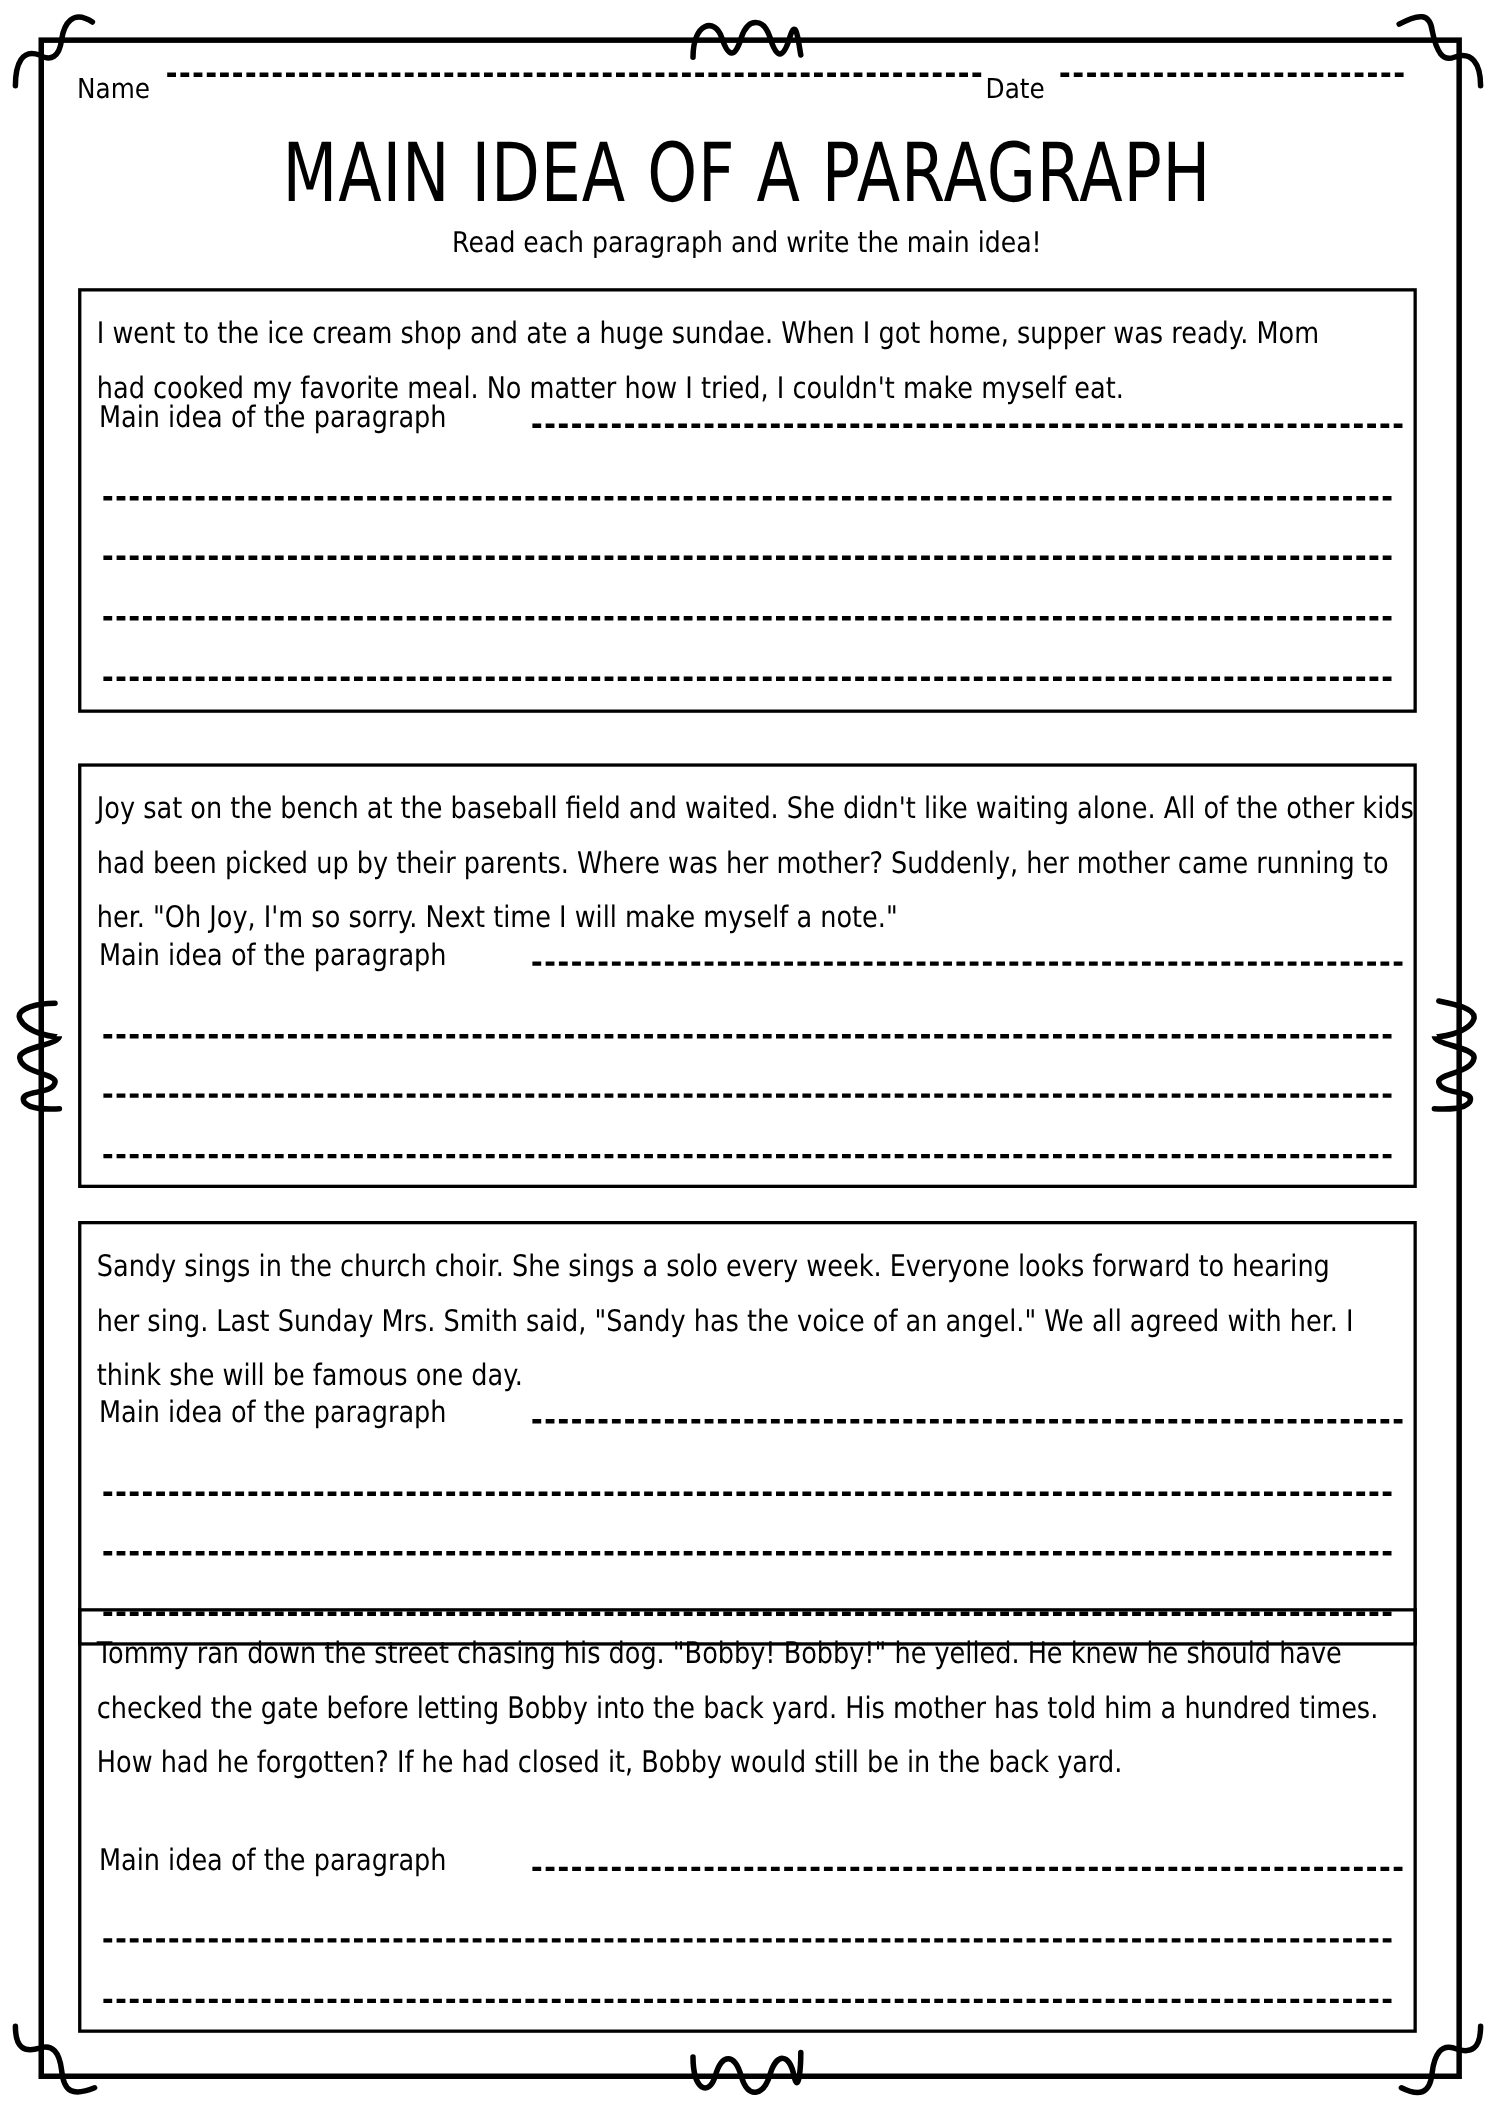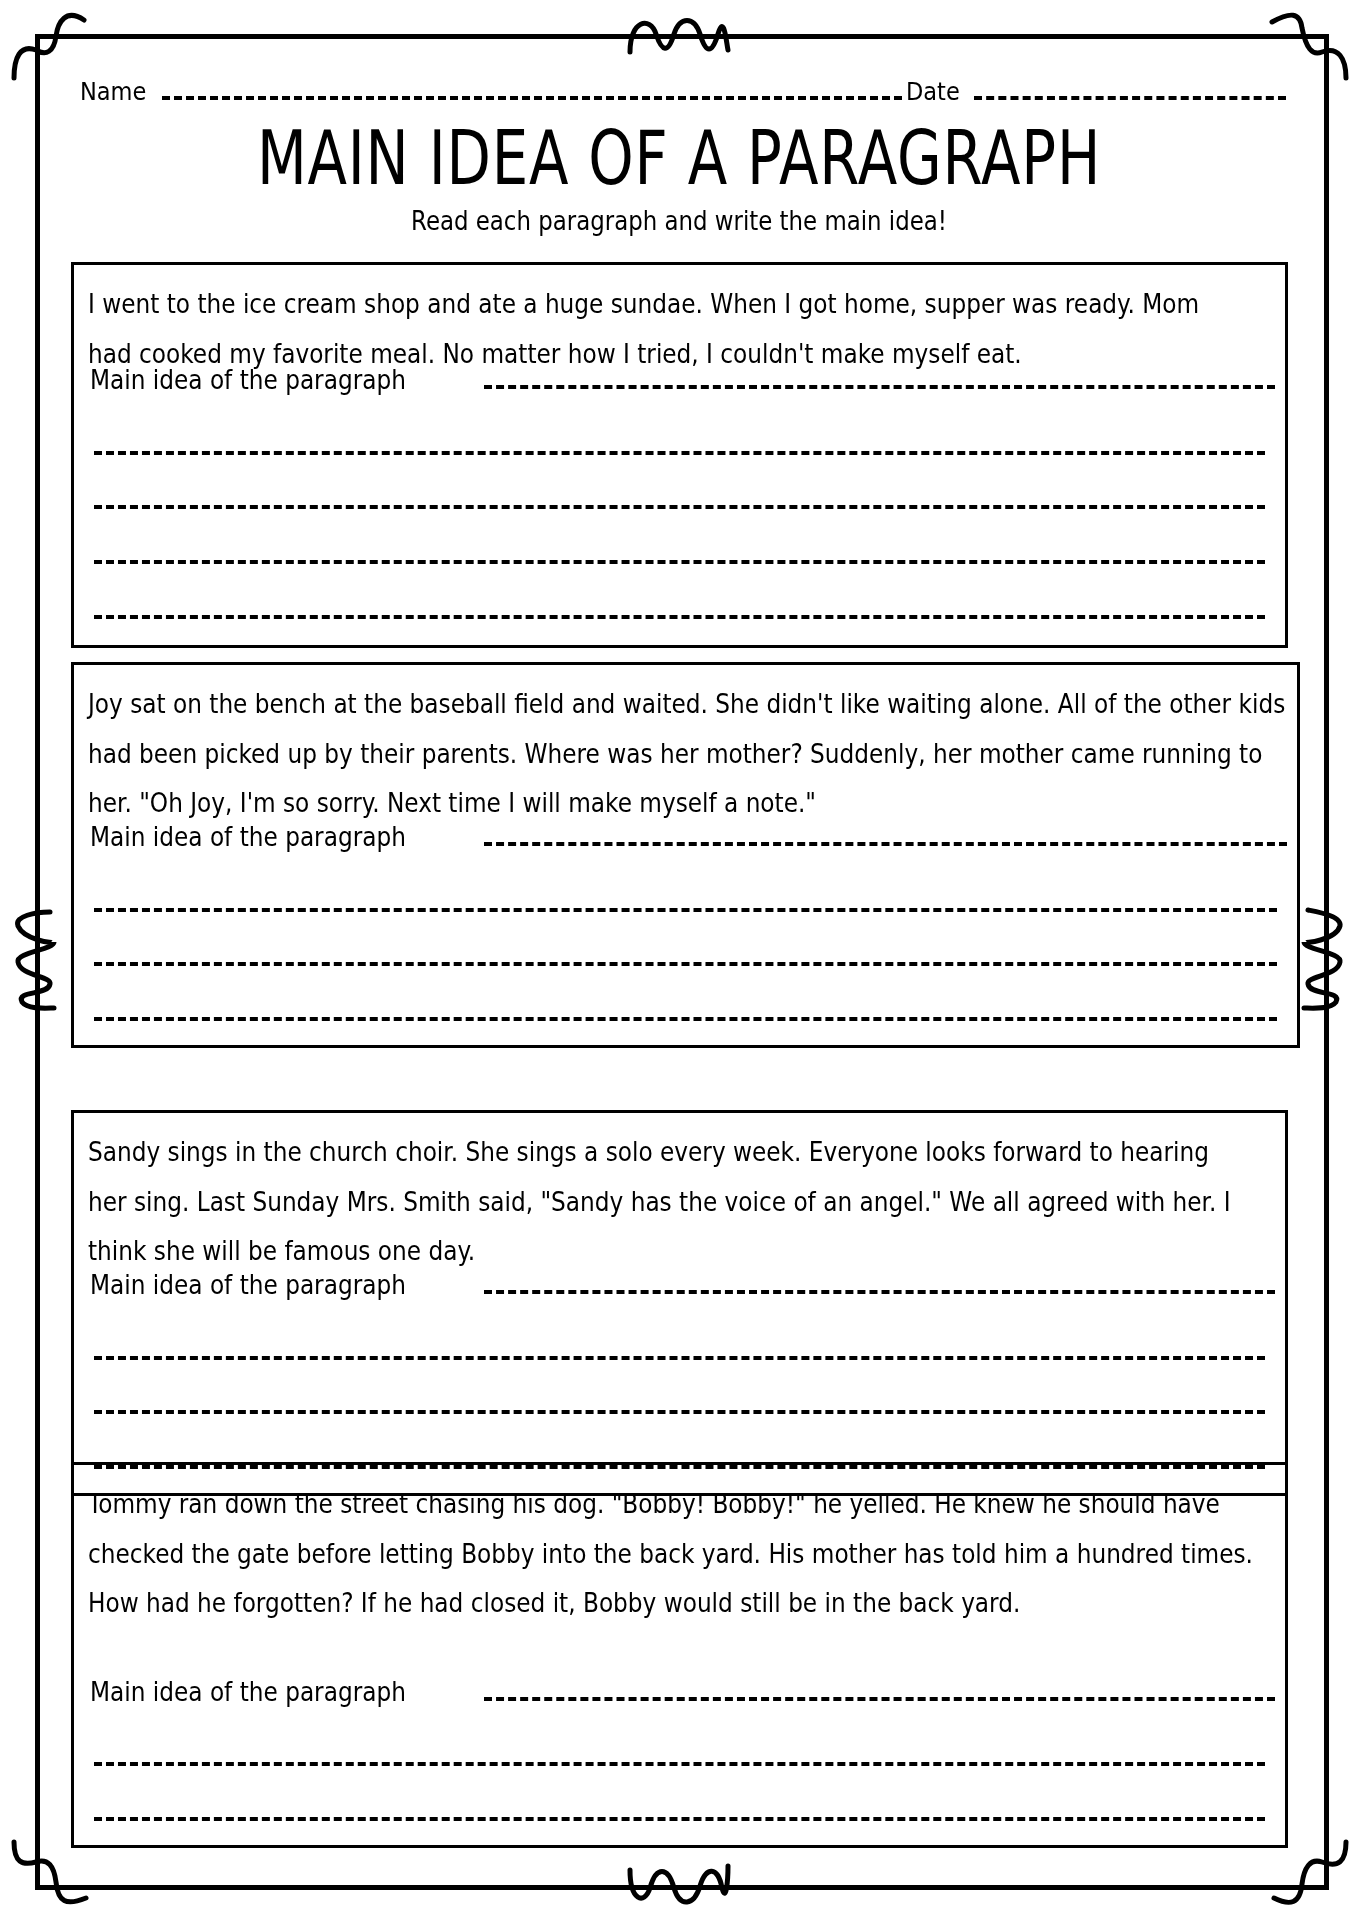--- a/index.html
+++ b/index.html
@@ -1,22 +1,22 @@
 <!DOCTYPE html>
 <html><head>
 <meta charset="utf-8">
 <style>
   html, body { margin:0; padding:0; background:#ffffff; }
   body { width:1358px; height:1920px; position:relative; overflow:hidden;
          font-family:"Liberation Sans Narrow","Liberation Sans", sans-serif; color:#000; }
   .deco { position:absolute; left:0; top:0; width:1358px; height:1920px; pointer-events:none; }
   .page-border { position:absolute; left:35px; top:34px; width:1284px; height:1846px;
                  border:5px solid #000; box-sizing:content-box; }
-  .header-row { position:absolute; left:80px; top:66px; width:1220px; height:40px;
-                font-size:27px; display:flex; align-items:flex-end; white-space:nowrap; }
+  .header-row { position:absolute; left:70px; top:66px; width:1220px; height:40px;
+                font-size:27px; display:flex; white-space:nowrap; }
   .header-row .lbl { font-family:"DejaVu Sans", sans-serif; font-size:25px; transform:scaleX(0.9); transform-origin:left bottom; display:inline-block; }
   .blank { display:inline-block; border-bottom:4px dashed #000; height:0; margin:0 4px 6px 8px; }
   .title { position:absolute; left:0; width:1358px; top:118px; text-align:center;
            font-family:"DejaVu Sans", sans-serif; font-size:74px; letter-spacing:1px;
            transform:scaleX(0.78); transform-origin:center; line-height:80px; font-weight:normal; }
   .subtitle { position:absolute; left:0; width:1358px; top:204px; text-align:center;
               font-family:"DejaVu Sans", sans-serif; font-size:26px; transform:scaleX(0.88);
               transform-origin:center; line-height:34px; }
   .box { position:absolute; left:71px; width:1211px; height:380px; border:3px solid #000000; }
   .box .para { position:absolute; left:14px; top:14px; right:14px;
@@ -68,21 +68,21 @@
   <div class="answer-row" style="top:90px;">
     <span class="prompt">Main idea of the paragraph</span>
     <span class="line"></span>
   </div>
   <div class="write-line" style="top:186px;"></div>
   <div class="write-line" style="top:240px;"></div>
   <div class="write-line" style="top:295px;"></div>
   <div class="write-line" style="top:350px;"></div>
 </div>
 
-<div class="box" style="top:662px;padding-left:12px;">
+<div class="box" style="top:694px;">
   <div class="para" style="width:1395px;">Joy sat on the bench at the baseball field and waited. She didn't like waiting alone. All of the other kids had been picked up by their parents. Where was her mother? Suddenly, her mother came running to her. "Oh Joy, I'm so sorry. Next time I will make myself a note."</div>
   <div class="answer-row" style="top:147px;">
     <span class="prompt">Main idea of the paragraph</span>
     <span class="line"></span>
   </div>
   <div class="write-line" style="top:243px;"></div>
   <div class="write-line" style="top:297px;"></div>
   <div class="write-line" style="top:352px;"></div>
 </div>
 

